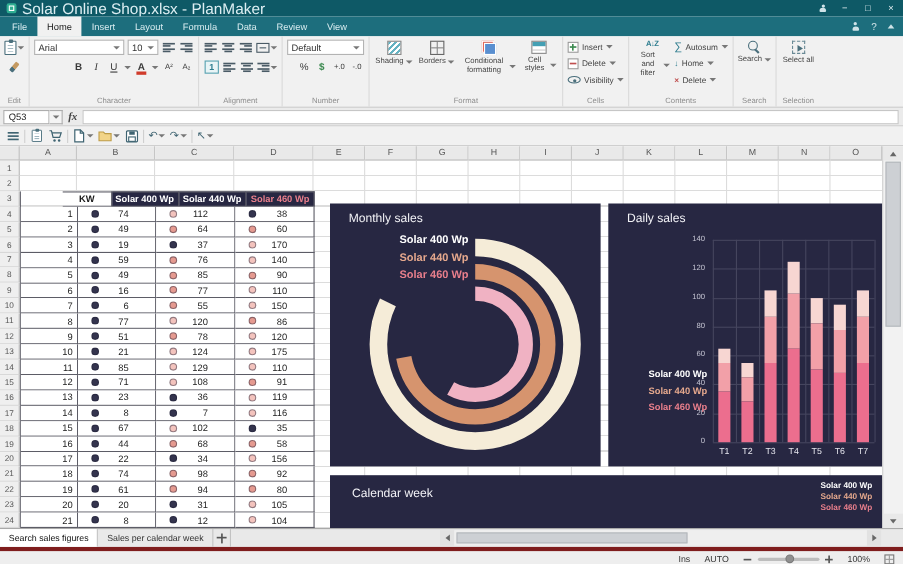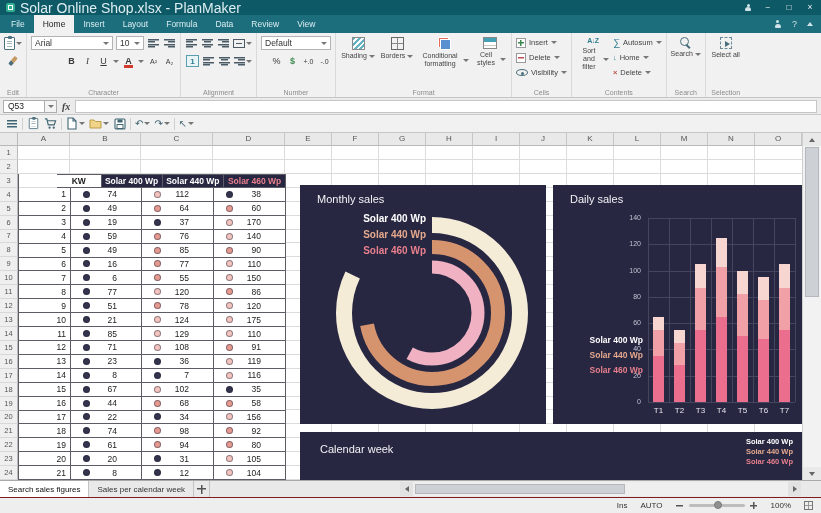--- a/index.html
+++ b/index.html
@@ -151,21 +151,21 @@
 .stab.add{padding:0;width:16px;justify-content:center;}
 .plus9{width:9px;height:9px;background:linear-gradient(#555,#555) center/9px 1.5px no-repeat,linear-gradient(#555,#555) center/1.5px 9px no-repeat;}
 .hscroll{position:absolute;left:400px;right:20px;top:1px;bottom:1px;display:flex;align-items:center;}
 .harrow{width:13px;height:100%;display:flex;align-items:center;justify-content:center;background:#e2e2e2;}
 .tri-l{width:0;height:0;border-top:3.5px solid transparent;border-bottom:3.5px solid transparent;border-right:4.5px solid #666;}
 .tri-r{width:0;height:0;border-top:3.5px solid transparent;border-bottom:3.5px solid transparent;border-left:4.5px solid #666;}
 .htrack{flex:1;height:100%;background:#efefef;position:relative;}
 .hthumb{position:absolute;left:2px;top:2px;bottom:2px;width:210px;background:#cdd0d4;border:1px solid #b4b8bc;}
 
 
-.statusbar{height:16px;background:#eee;border-top:1px solid #7f1d1d;display:flex;align-items:center;padding:0 8px;font-size:8px;color:#333;flex:0 0 auto;}
+.statusbar{height:16px;background:#eee;border-top:4px solid #7f1d1d;display:flex;align-items:flex-end;padding:0 8px;font-size:8px;color:#333;flex:0 0 auto;}
 .sb-right{margin-left:auto;display:flex;align-items:center;gap:13px;}
 .zoomwrap{display:flex;align-items:center;gap:5px;}
 .zminus{width:8px;height:8px;background:linear-gradient(#555,#555) center/7px 1.5px no-repeat;}
 .zplus{width:8px;height:8px;background:linear-gradient(#555,#555) center/7px 1.5px no-repeat,linear-gradient(#555,#555) center/1.5px 7px no-repeat;}
 .ztrack{width:56px;height:3px;background:#bdbdbd;position:relative;border-radius:1.5px;}
 .zthumb{position:absolute;left:25px;top:-3px;width:8px;height:8px;border-radius:50%;background:#909090;border:1px solid #7a7a7a;}
 .ic-grid9{width:9px;height:9px;border:1px solid #777;background:linear-gradient(#999,#999) center/100% 1px no-repeat,linear-gradient(#999,#999) center/1px 100% no-repeat;}
 svg.qsvg{display:block;}
 </style>
 </head>

